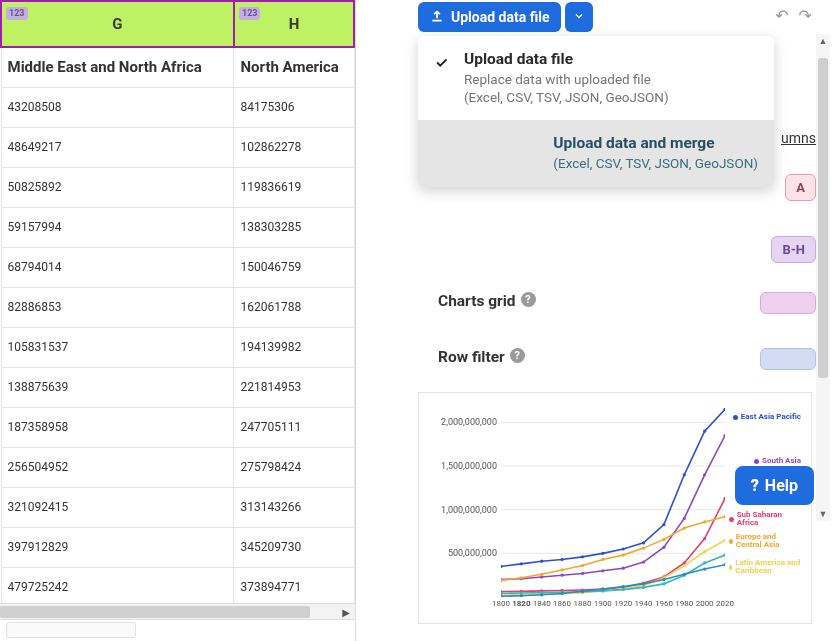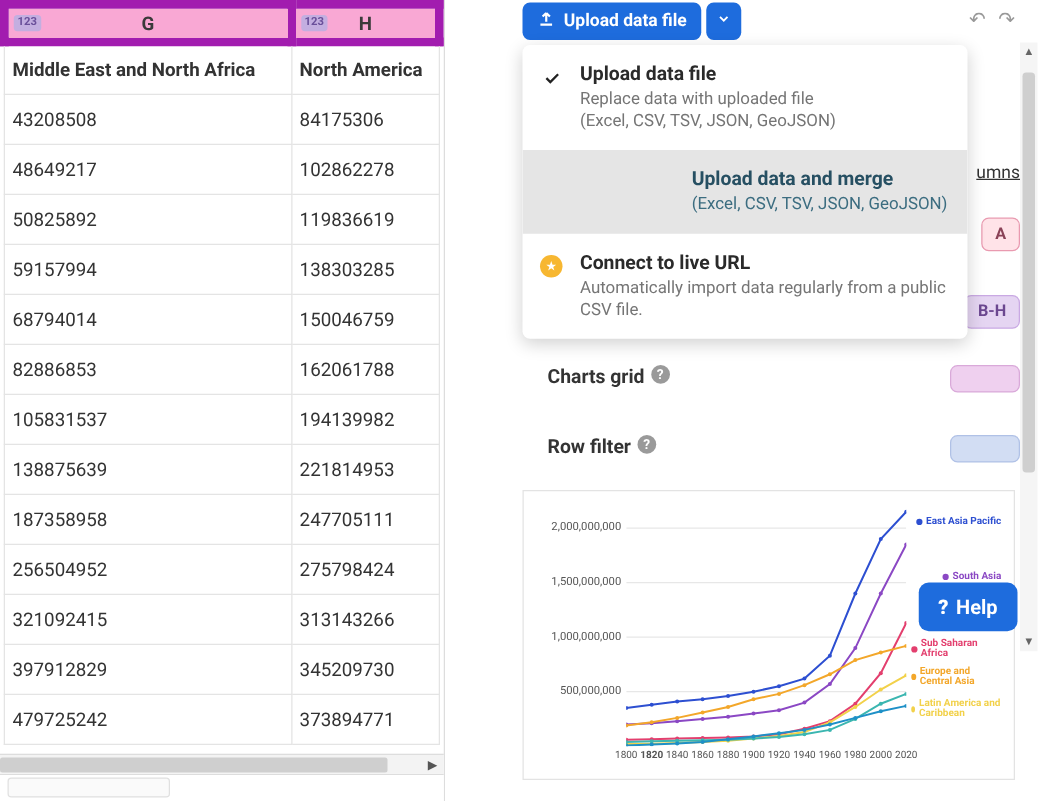--- a/index.html
+++ b/index.html
@@ -26,23 +26,23 @@
   .sheet-wrap {
     flex: 1;
     overflow: hidden;
     position: relative;
   }
   table.sheet {
     border-collapse: collapse;
     width: 100%;
   }
   table.sheet th {
-    background: #f9a8d4;
-    border: 7px solid #a21caf;
-    height: 30px;
+    background: #bef264;
+    border: 2px solid #a21caf;
+    height: 46px;
     text-align: center;
     font-weight: 700;
     font-size: 15px;
     color: #3a3a3a;
     position: relative;
   }
   .col-hdr-badge {
     position: absolute;
     left: 4px;
     top: 5px;
@@ -51,21 +51,21 @@
     font-size: 9px;
     font-weight: 700;
     border-radius: 3px;
     padding: 2px 3px;
     line-height: 1;
   }
   table.sheet td {
     border: 1px solid #e4e4e4;
     padding: 10px 6px;
     height: 40px;
-    font-size: 15px;
+    font-size: 12px;
     color: #333;
     white-space: nowrap;
   }
   table.sheet tr.header-row td {
     font-weight: 700;
     font-size: 15px;
     background: #fff;
   }
   .hscroll {
     height: 16px;
@@ -473,33 +473,20 @@
       <div>
         <div class="dd-title">Upload data file</div>
         <div class="dd-desc">Replace data with uploaded file</div>
         <div class="dd-desc">(Excel, CSV, TSV, JSON, GeoJSON)</div>
       </div>
     </div>
     <div class="dd-item selected">
       <div>
         <div class="dd-title">Upload data and merge</div>
         <div class="dd-desc">(Excel, CSV, TSV, JSON, GeoJSON)</div>
-      </div>
-    </div>
-    <div class="dd-item">
-      <div class="dd-icon">
-        <div class="dd-star">
-          <svg width="10" height="10" viewBox="0 0 24 24" fill="currentColor">
-              <path d="M12 2l2.5 7h7l-5.7 4.2 2.2 7L12 16l-5.9 4.2 2.2-7L2.5 9h7z"></path>
-            </svg>
-        </div>
-      </div>
-      <div>
-        <div class="dd-title">Connect to live URL</div>
-        <div class="dd-desc">Automatically import data regularly from a public CSV file.</div>
       </div>
     </div>
   </div>
 
   <span class="rhs-peek-umns">umns</span>
 
   <div class="pill pill-a">A</div>
   <div class="pill pill-bh">B-H</div>
 
   <div class="row-label charts">

